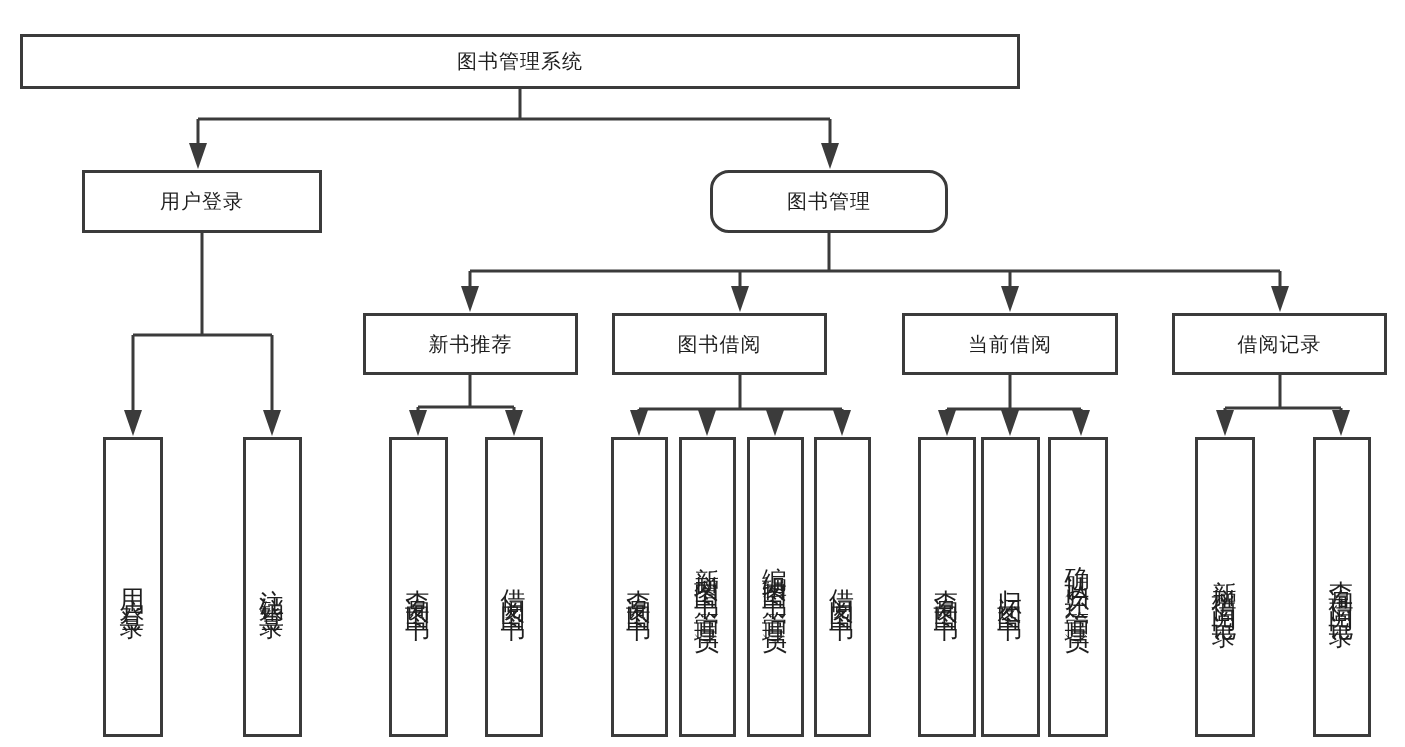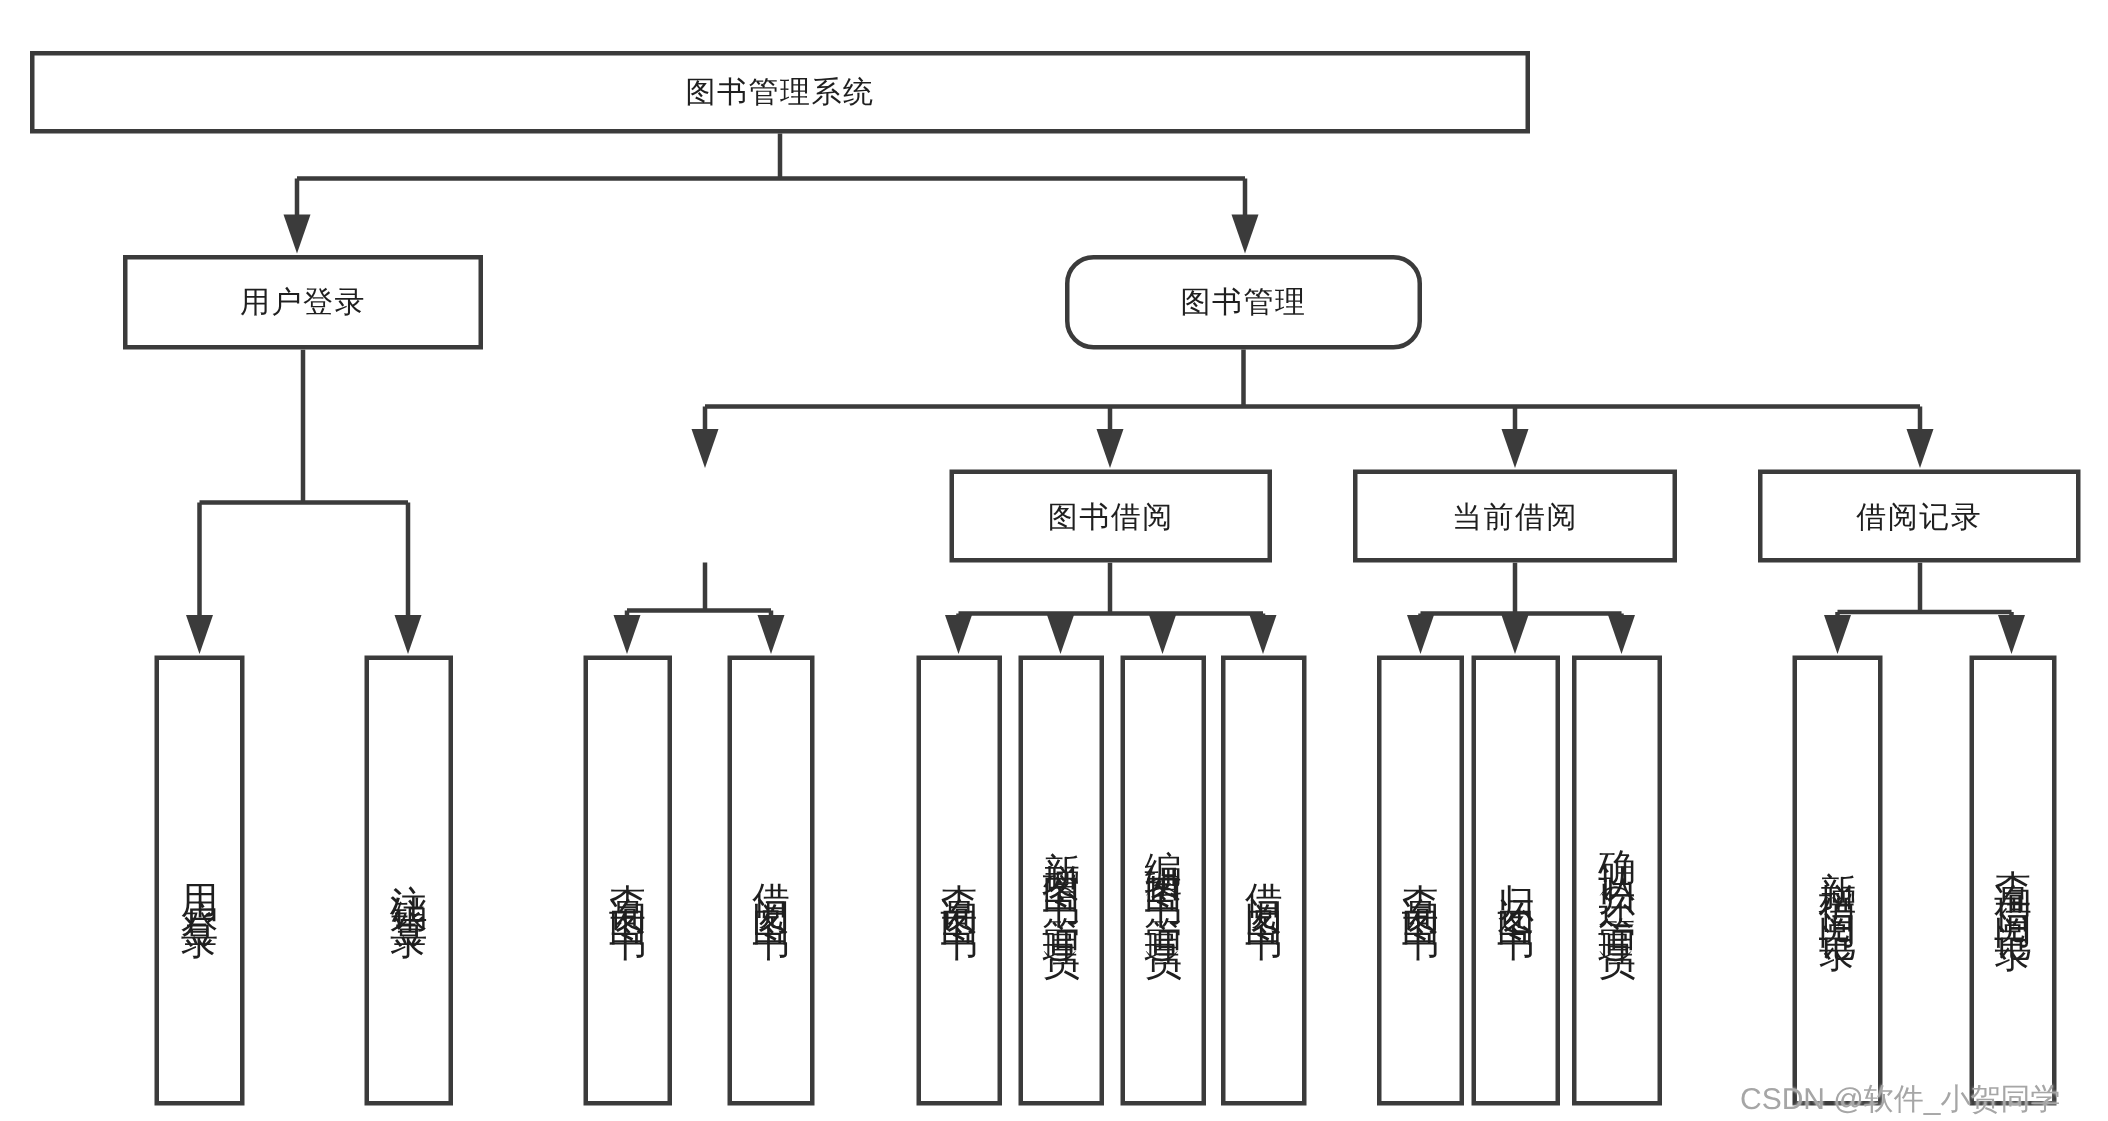--- a/index.html
+++ b/index.html
@@ -122,21 +122,24 @@
     <span>图书管理系统</span>
   </div>
 
   <div class="node lvl2 hbox" style="left:82px;width:240px;">
     <span>用户登录</span>
   </div>
   <div class="node lvl2 hbox" style="left:710px;width:238px;border-radius:19px;">
     <span>图书管理</span>
   </div>
 
-  <div class="node lvl3 hbox" style="left:633px;width:215px;">
+  <div class="node lvl3 hbox" style="left:363px;width:215px;">
+    <span>新书推荐</span>
+  </div>
+  <div class="node lvl3 hbox" style="left:612px;width:215px;">
     <span>图书借阅</span>
   </div>
   <div class="node lvl3 hbox" style="left:902px;width:216px;">
     <span>当前借阅</span>
   </div>
   <div class="node lvl3 hbox" style="left:1172px;width:215px;">
     <span>借阅记录</span>
   </div>
 
   <div class="node leaf" style="left:103px;width:60px;">
@@ -176,15 +179,14 @@
     <span class="vtext">确认归还（管理员）</span>
   </div>
 
   <div class="node leaf" style="left:1195px;width:60px;">
     <span class="vtext">新增借阅记录</span>
   </div>
   <div class="node leaf" style="left:1313px;width:58px;">
     <span class="vtext">查询借阅记录</span>
   </div>
 
-  <div class="watermark">CSDN @软件_小贺同学</div>
 
 </div>
 
 </body></html>

